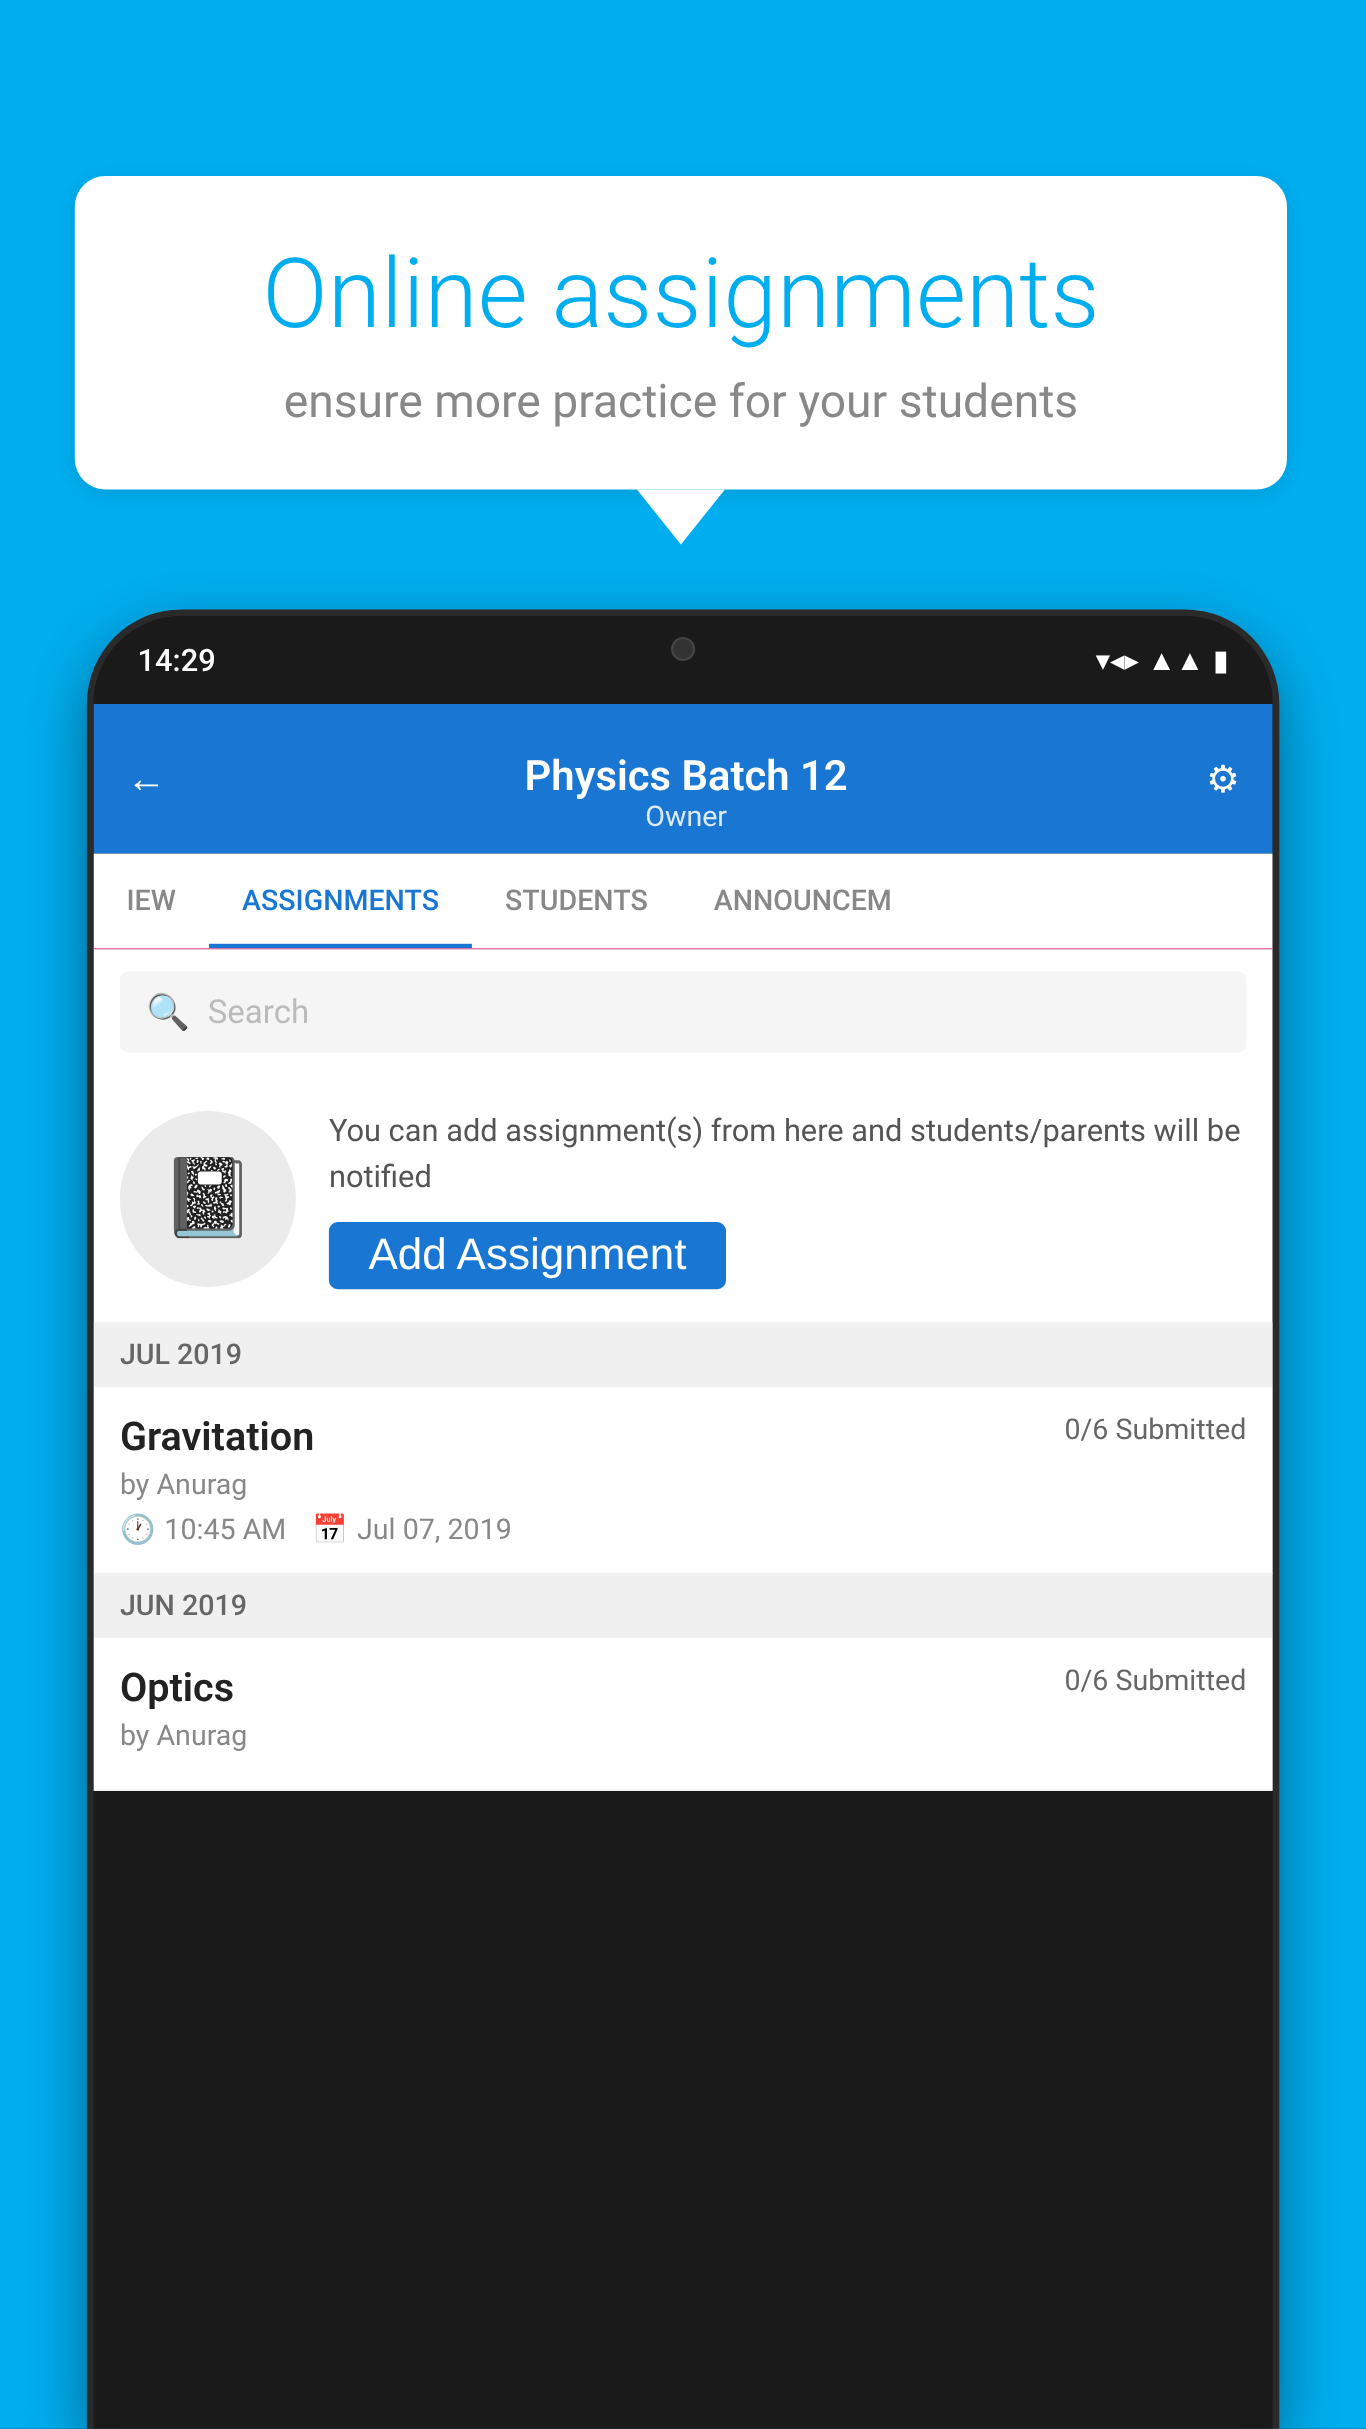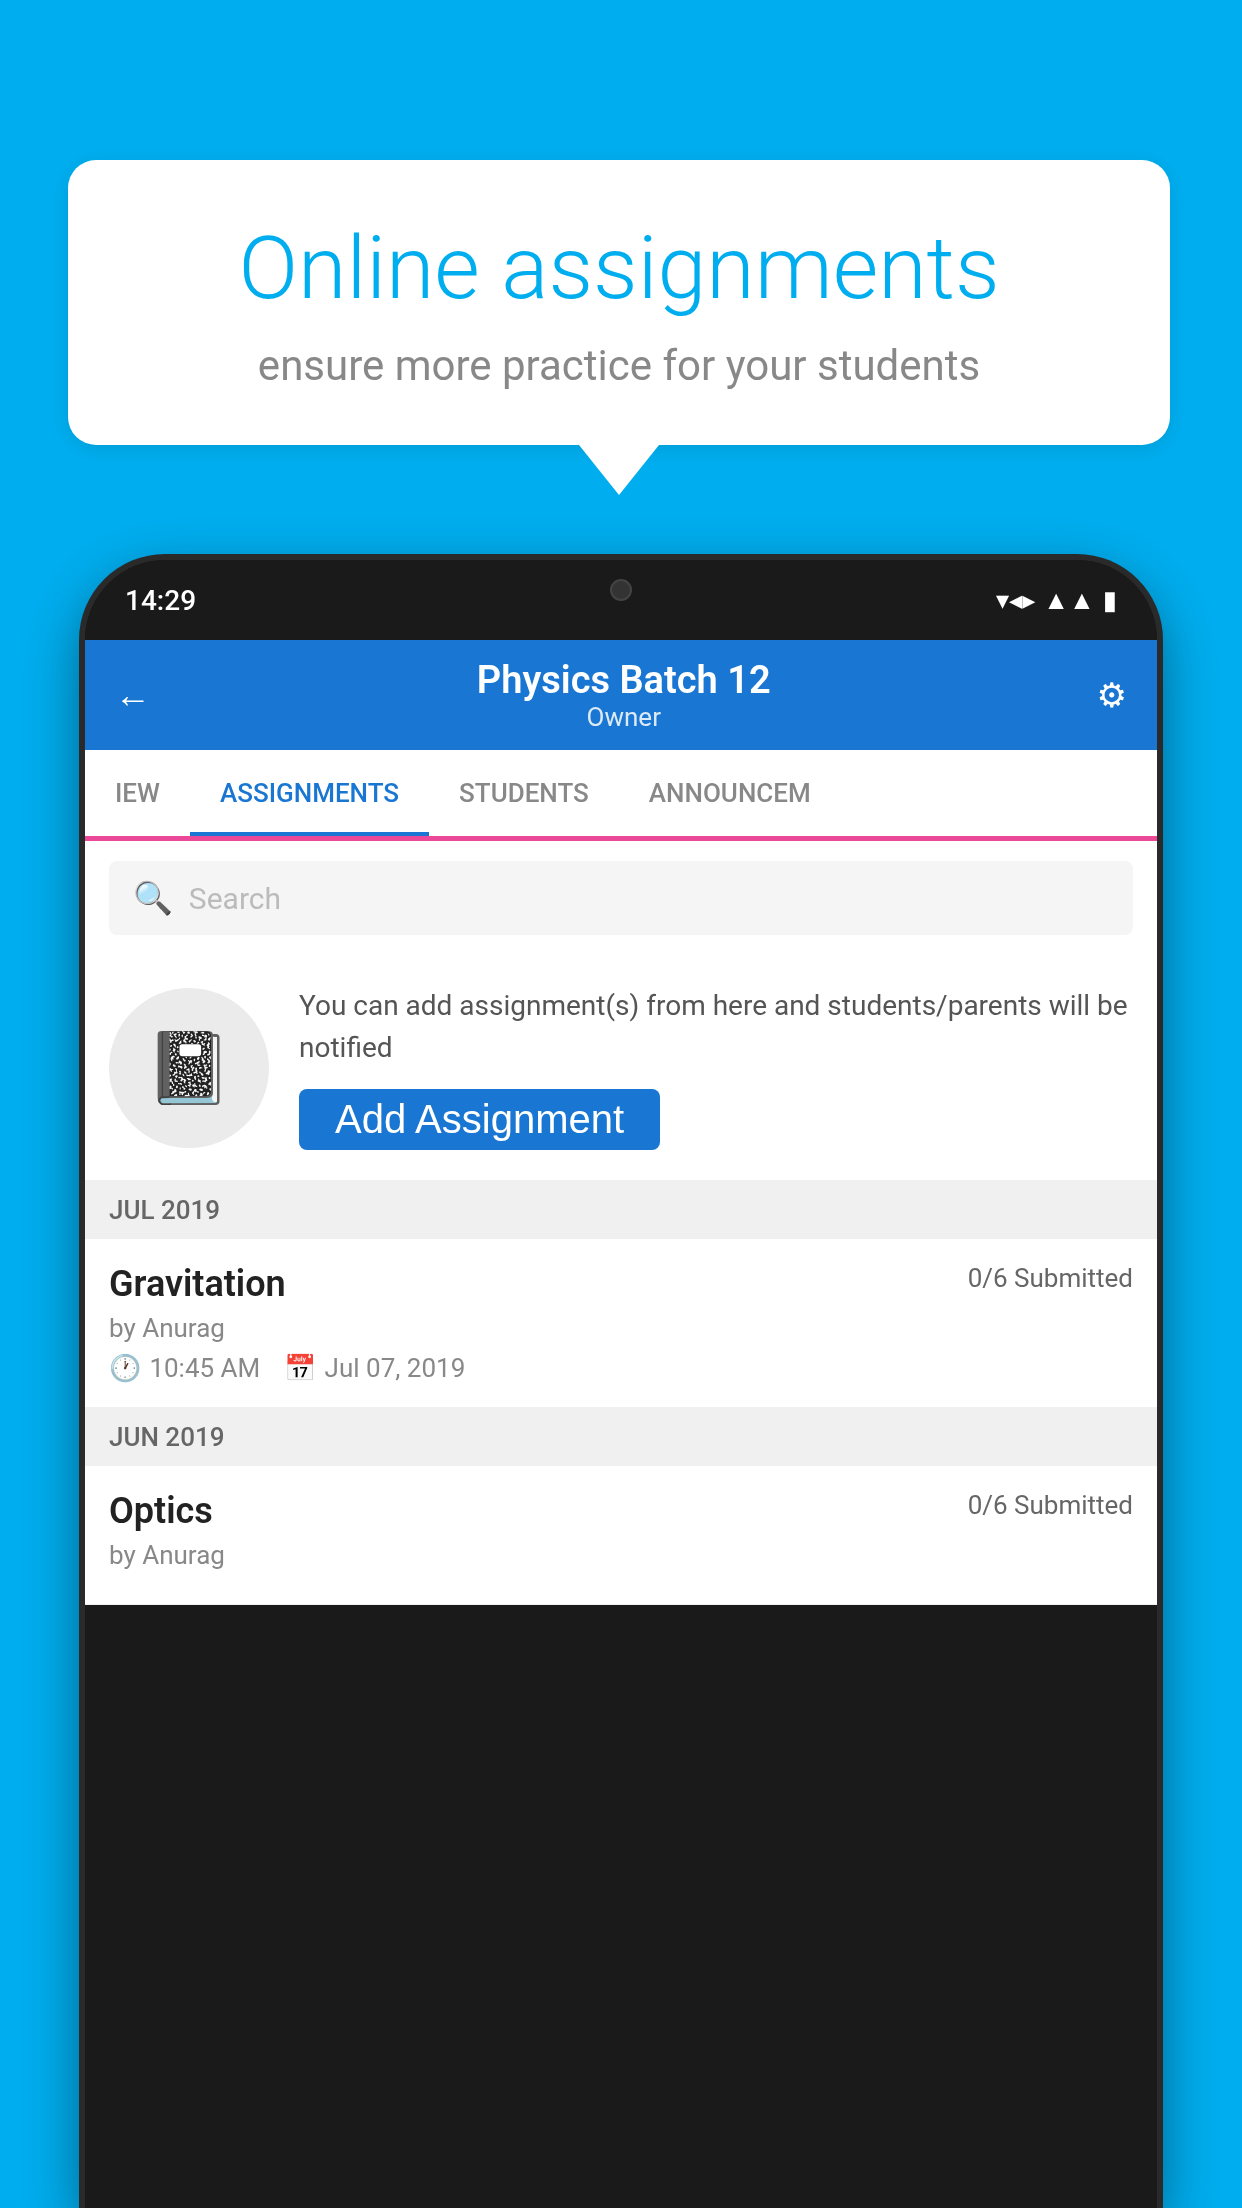--- a/index.html
+++ b/index.html
@@ -136,37 +136,38 @@
 
     .header-title-block {
       text-align: center;
       flex: 1;
     }
 
     .header-title {
       color: white;
       font-size: 38px;
       font-weight: 600;
+      margin-top: 26px;
     }
 
     .header-subtitle {
       color: rgba(255,255,255,0.85);
       font-size: 26px;
     }
 
     .settings-btn {
       color: white;
       font-size: 34px;
     }
 
     
     .tabs-bar {
       background: white;
       display: flex;
-      border-bottom: 5px solid #ec4899;
+      border-bottom: 1px solid #ec4899;
       overflow-x: auto;
     }
 
     .tab-item {
       padding: 28px 30px;
       font-size: 26px;
       font-weight: 500;
       color: #888;
       white-space: nowrap;
       cursor: pointer;

